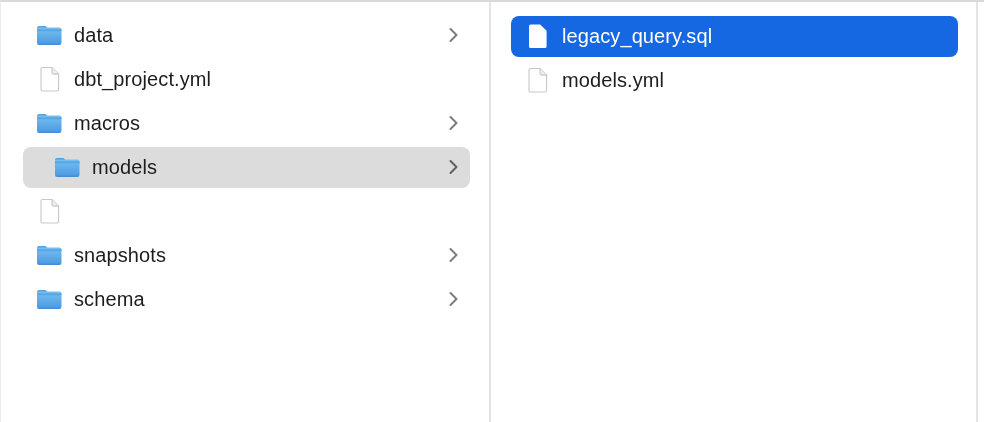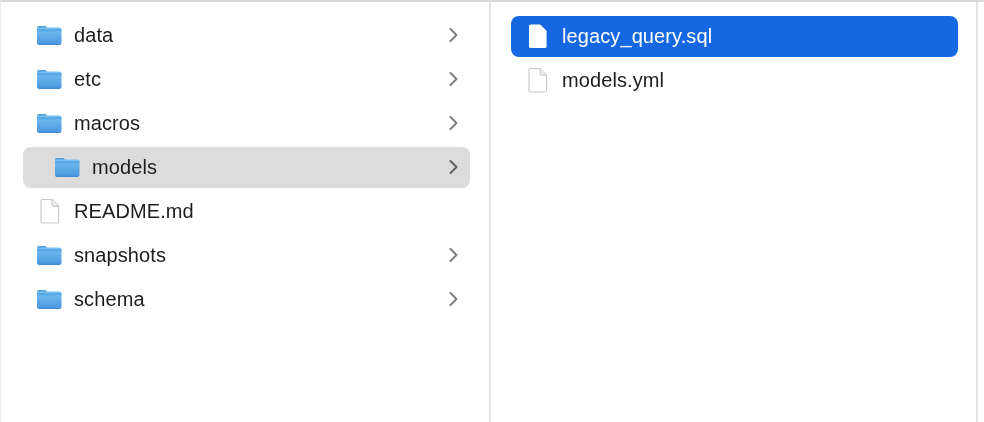--- a/index.html
+++ b/index.html
@@ -77,110 +77,97 @@
 
       <span class="label">data</span>
       <span class="chevron">
         <svg width="13" height="22" viewBox="0 0 13 22">
           <polyline class="chev-line" points="3.5,5 9.5,11 3.5,17" fill="none" stroke="#7d7d7d" stroke-width="2" stroke-linecap="round" stroke-linejoin="round"></polyline>
         </svg>
       </span>
     </div>
   </div>
 
-
-  <div class="row">
-    <div class="row-inner">
-      <span class="icon icon-folder">
-        <svg width="28" height="24" viewBox="0 0 28 24">
-          <defs>
-            <linearGradient id="fg" x1="0" y1="0" x2="0" y2="1">
-              <stop offset="0" stop-color="#79c0f1"></stop>
-              <stop offset="0.85" stop-color="#4f9de2"></stop>
-              <stop offset="1" stop-color="#3f8ad3"></stop>
-            </linearGradient>
-          </defs>
-          <path d="M2 5.2 q0 -2.2 2.2 -2.2 h6.2 l2.6 2.6 h-11 z" fill="#4e9fdd"></path>
-          <rect x="2" y="4.6" width="24.5" height="17.4" rx="2.2" fill="url(#fg)"></rect>
-          <rect x="2" y="6.2" width="24.5" height="2.1" fill="#55a7e6"></rect>
-        </svg>
-      </span>
-
-      <span class="label">etc</span>
-      <span class="chevron">
-        <svg width="13" height="22" viewBox="0 0 13 22">
-          <polyline class="chev-line" points="3.5,5 9.5,11 3.5,17" fill="none" stroke="#7d7d7d" stroke-width="2" stroke-linecap="round" stroke-linejoin="round"></polyline>
-        </svg>
-      </span>
-    </div>
-  </div>
-
-
-  <div class="row">
-    <div class="row-inner">
-      <span class="icon icon-folder">
-        <svg width="28" height="24" viewBox="0 0 28 24">
-          <defs>
-            <linearGradient id="fg" x1="0" y1="0" x2="0" y2="1">
-              <stop offset="0" stop-color="#79c0f1"></stop>
-              <stop offset="0.85" stop-color="#4f9de2"></stop>
-              <stop offset="1" stop-color="#3f8ad3"></stop>
-            </linearGradient>
-          </defs>
-          <path d="M2 5.2 q0 -2.2 2.2 -2.2 h6.2 l2.6 2.6 h-11 z" fill="#4e9fdd"></path>
-          <rect x="2" y="4.6" width="24.5" height="17.4" rx="2.2" fill="url(#fg)"></rect>
-          <rect x="2" y="6.2" width="24.5" height="2.1" fill="#55a7e6"></rect>
-        </svg>
-      </span>
-
-      <span class="label">macros</span>
-      <span class="chevron">
-        <svg width="13" height="22" viewBox="0 0 13 22">
-          <polyline class="chev-line" points="3.5,5 9.5,11 3.5,17" fill="none" stroke="#7d7d7d" stroke-width="2" stroke-linecap="round" stroke-linejoin="round"></polyline>
-        </svg>
-      </span>
-    </div>
-  </div>
-
-  <div class="row">
-    <div class="row-inner sel-inactive">
-      <span class="icon icon-folder">
-        <svg width="28" height="24" viewBox="0 0 28 24">
-          <defs>
-            <linearGradient id="fg" x1="0" y1="0" x2="0" y2="1">
-              <stop offset="0" stop-color="#79c0f1"></stop>
-              <stop offset="0.85" stop-color="#4f9de2"></stop>
-              <stop offset="1" stop-color="#3f8ad3"></stop>
-            </linearGradient>
-          </defs>
-          <path d="M2 5.2 q0 -2.2 2.2 -2.2 h6.2 l2.6 2.6 h-11 z" fill="#4e9fdd"></path>
-          <rect x="2" y="4.6" width="24.5" height="17.4" rx="2.2" fill="url(#fg)"></rect>
-          <rect x="2" y="6.2" width="24.5" height="2.1" fill="#55a7e6"></rect>
-        </svg>
-      </span>
-
-      <span class="label">models</span>
-      <span class="chevron">
-        <svg width="13" height="22" viewBox="0 0 13 22">
-          <polyline class="chev-line" points="3.5,5 9.5,11 3.5,17" fill="none" stroke="#5f5f5f" stroke-width="2" stroke-linecap="round" stroke-linejoin="round"></polyline>
-        </svg>
-      </span>
-    </div>
-  </div>
-
   <div class="row">
     <div class="row-inner">
 
       <span class="icon icon-file">
         <svg width="23" height="27" viewBox="0 0 23 27">
           <path class="doc-page" d="M3 3.1 q0 -1.6 1.6 -1.6 h9.4 l6.6 6.6 v15.3 q0 1.6 -1.6 1.6 h-14.4 q-1.6 0 -1.6 -1.6 z" fill="#ffffff" stroke="#c7c7c7" stroke-width="1.1"></path>
           <path class="doc-fold" d="M14 1.5 v5 q0 1.6 1.6 1.6 h5" fill="#ededed" stroke="#c7c7c7" stroke-width="1.1"></path>
         </svg>
       </span>
-      <span class="label">README.md</span>
+      <span class="label">dbt_project.yml</span>
+
+    </div>
+  </div>
+
+
+
+  <div class="row">
+    <div class="row-inner">
+      <span class="icon icon-folder">
+        <svg width="28" height="24" viewBox="0 0 28 24">
+          <defs>
+            <linearGradient id="fg" x1="0" y1="0" x2="0" y2="1">
+              <stop offset="0" stop-color="#79c0f1"></stop>
+              <stop offset="0.85" stop-color="#4f9de2"></stop>
+              <stop offset="1" stop-color="#3f8ad3"></stop>
+            </linearGradient>
+          </defs>
+          <path d="M2 5.2 q0 -2.2 2.2 -2.2 h6.2 l2.6 2.6 h-11 z" fill="#4e9fdd"></path>
+          <rect x="2" y="4.6" width="24.5" height="17.4" rx="2.2" fill="url(#fg)"></rect>
+          <rect x="2" y="6.2" width="24.5" height="2.1" fill="#55a7e6"></rect>
+        </svg>
+      </span>
+
+      <span class="label">macros</span>
+      <span class="chevron">
+        <svg width="13" height="22" viewBox="0 0 13 22">
+          <polyline class="chev-line" points="3.5,5 9.5,11 3.5,17" fill="none" stroke="#7d7d7d" stroke-width="2" stroke-linecap="round" stroke-linejoin="round"></polyline>
+        </svg>
+      </span>
+    </div>
+  </div>
+
+  <div class="row">
+    <div class="row-inner sel-inactive">
+      <span class="icon icon-folder">
+        <svg width="28" height="24" viewBox="0 0 28 24">
+          <defs>
+            <linearGradient id="fg" x1="0" y1="0" x2="0" y2="1">
+              <stop offset="0" stop-color="#79c0f1"></stop>
+              <stop offset="0.85" stop-color="#4f9de2"></stop>
+              <stop offset="1" stop-color="#3f8ad3"></stop>
+            </linearGradient>
+          </defs>
+          <path d="M2 5.2 q0 -2.2 2.2 -2.2 h6.2 l2.6 2.6 h-11 z" fill="#4e9fdd"></path>
+          <rect x="2" y="4.6" width="24.5" height="17.4" rx="2.2" fill="url(#fg)"></rect>
+          <rect x="2" y="6.2" width="24.5" height="2.1" fill="#55a7e6"></rect>
+        </svg>
+      </span>
+
+      <span class="label">models</span>
+      <span class="chevron">
+        <svg width="13" height="22" viewBox="0 0 13 22">
+          <polyline class="chev-line" points="3.5,5 9.5,11 3.5,17" fill="none" stroke="#5f5f5f" stroke-width="2" stroke-linecap="round" stroke-linejoin="round"></polyline>
+        </svg>
+      </span>
+    </div>
+  </div>
+
+  <div class="row">
+    <div class="row-inner">
+
+      <span class="icon icon-file">
+        <svg width="23" height="27" viewBox="0 0 23 27">
+          <path class="doc-page" d="M3 3.1 q0 -1.6 1.6 -1.6 h9.4 l6.6 6.6 v15.3 q0 1.6 -1.6 1.6 h-14.4 q-1.6 0 -1.6 -1.6 z" fill="#ffffff" stroke="#c7c7c7" stroke-width="1.1"></path>
+          <path class="doc-fold" d="M14 1.5 v5 q0 1.6 1.6 1.6 h5" fill="#ededed" stroke="#c7c7c7" stroke-width="1.1"></path>
+        </svg>
+      </span>
 
     </div>
   </div>
 
   <div class="row">
     <div class="row-inner">
       <span class="icon icon-folder">
         <svg width="28" height="24" viewBox="0 0 28 24">
           <defs>
             <linearGradient id="fg" x1="0" y1="0" x2="0" y2="1">

